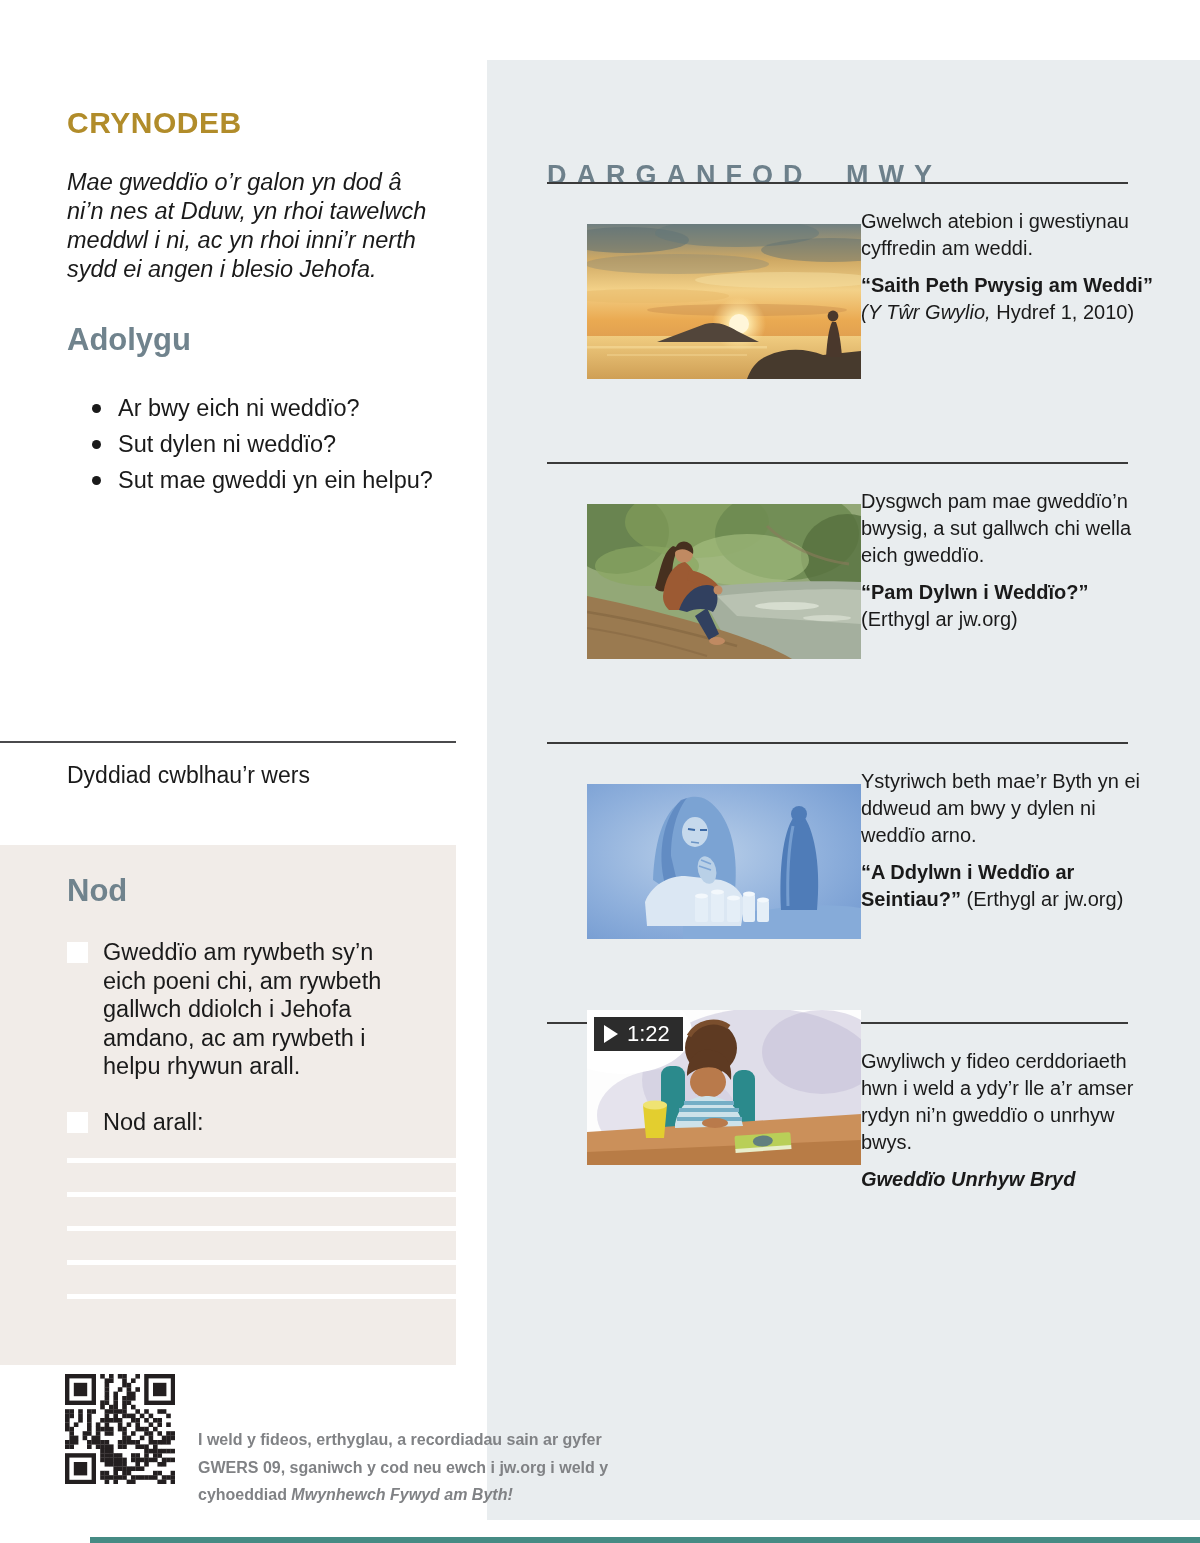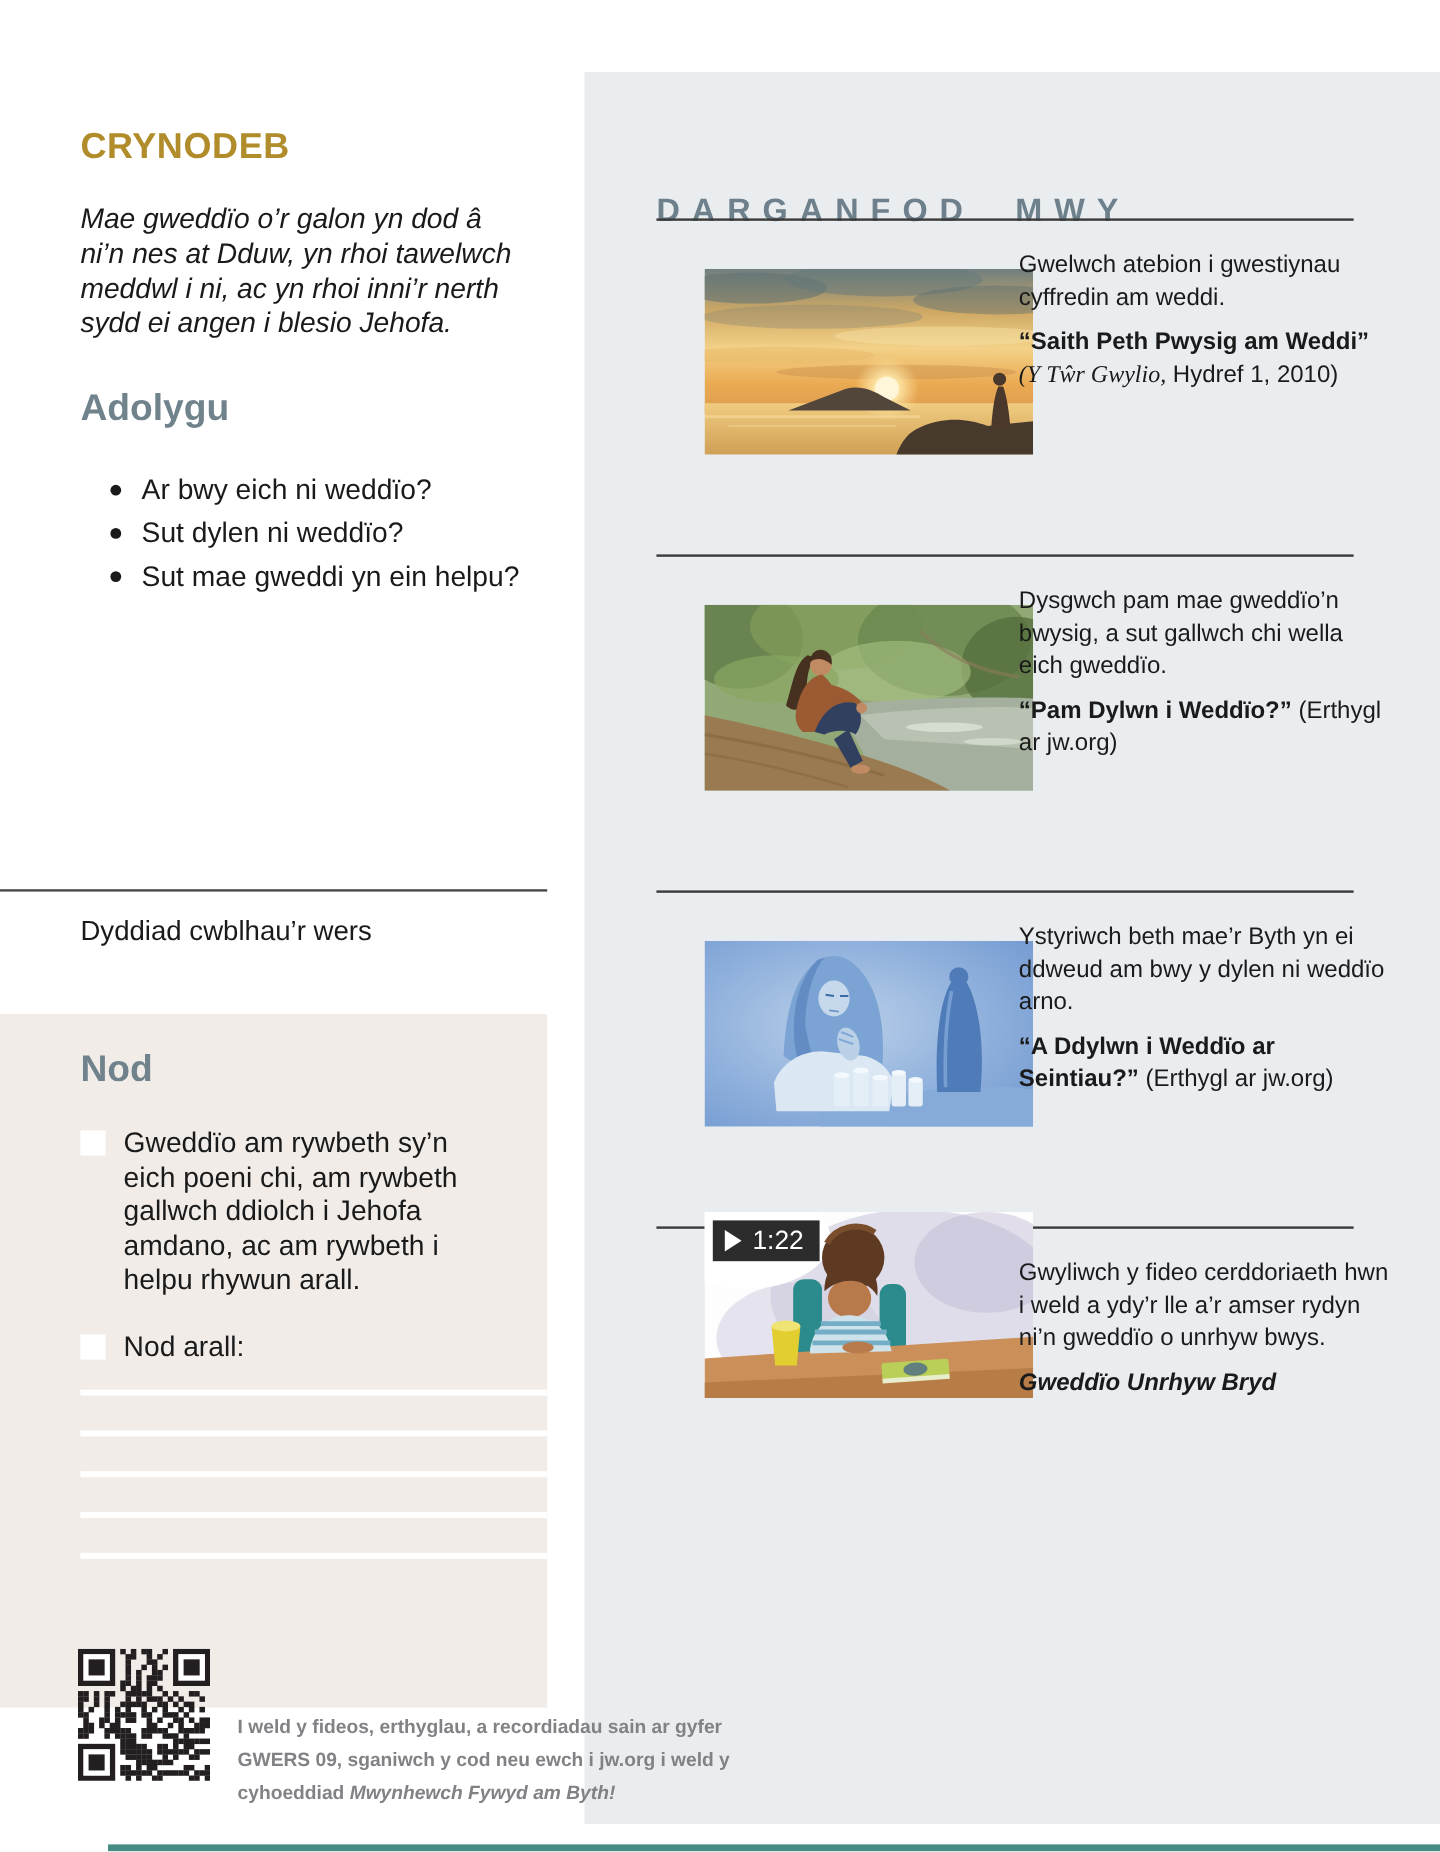--- a/index.html
+++ b/index.html
@@ -10,44 +10,44 @@
   .right-panel{position:absolute;left:487px;top:60px;width:713px;height:1460px;background:#e9edef;}
   .discover-title{position:absolute;left:60px;top:100px;font-size:27px;font-weight:700;
     color:#6d808b;letter-spacing:10px;word-spacing:16px;margin:0;}
   .rule{position:absolute;left:60px;width:581px;height:0;border-top:2px solid #3a3a3a;}
   .r1{top:122px}.r2{top:402px}.r3{top:682px}.r4{top:962px}
   .item-figure{position:absolute;left:60px;width:274px;height:155px;overflow:hidden;}
   .f1{top:148px}.f2{top:428px}.f3{top:708px}.f4{top:934px}
   .item-figure svg{display:block;width:100%;height:100%;}
   .item-text{position:absolute;left:358px;width:312px;font-size:20px;line-height:27px;}
   .t1{top:148px}.t2{top:428px}.t3{top:708px}.t4{top:988px}
-  .item-text p{margin:0 0 10px 4px;}
+  .item-text p{margin:0 0 10px 16px;}
   .item-text .ref{font-weight:700;}
   .item-text .ref .src{font-weight:400;}
-  .item-text .ref em{font-weight:400;font-family:Liberation Serif, serif;}
+  .item-text .ref em{font-weight:400;}
   .ref-italic{font-style:italic;font-weight:700;}
 
   .video-badge{position:absolute;left:7px;top:7px;background:rgba(26,26,26,0.92);color:#fff;
     display:flex;align-items:center;gap:9px;padding:4px 13px 4px 10px;font-size:22px;font-weight:500;}
   .play-tri{width:0;height:0;border-left:14px solid #fff;border-top:9px solid transparent;
     border-bottom:9px solid transparent;}
 
   
   .summary-title{position:absolute;left:67px;top:106px;margin:0;font-size:30px;font-weight:800;
     color:#b18c2a;letter-spacing:0.5px;}
   .summary-text{position:absolute;left:67px;top:168px;width:368px;margin:0;font-size:23.5px;line-height:29px;font-style:italic;}
   .review-title{position:absolute;left:67px;top:322px;margin:0;font-size:31px;font-weight:600;color:#70838d;}
   .review-list{position:absolute;left:90px;top:390px;width:370px;margin:0;padding:0;list-style:none;}
   .review-list li{position:relative;padding-left:28px;font-size:23.5px;line-height:36px;}
   .review-list li::before{content:"";position:absolute;left:2px;top:14px;width:9px;height:9px;
     border-radius:50%;background:#1a1a1a;}
   .completion-rule{position:absolute;left:0;top:741px;width:456px;height:0;border-top:2px solid #4a4a4c;}
   .completion-label{position:absolute;left:67px;top:762px;font-size:23px;}
 
-  .goal-box{position:absolute;left:0;top:845px;width:456px;height:578px;background:#f1ece8;}
+  .goal-box{position:absolute;left:0;top:845px;width:456px;height:520px;background:#f1ece8;}
   .goal-title{position:absolute;left:67px;top:28px;margin:0;font-size:31px;font-weight:600;color:#70838d;}
   .goal-item{position:absolute;left:67px;width:330px;}
   .g1{top:93px}.g2{top:263px}
   .checkbox{position:absolute;left:0;top:4px;width:21px;height:21px;background:#ffffff;}
   .goal-item .goal-text{display:block;margin-left:36px;font-size:23.5px;line-height:28.5px;}
   .write-line{position:absolute;left:67px;width:389px;height:5px;background:#ffffff;}
   .w1{top:313px}.w2{top:347px}.w3{top:381px}.w4{top:415px}.w5{top:449px}
 
   
   .qr{position:absolute;left:65px;top:1374px;width:110px;height:110px;}

